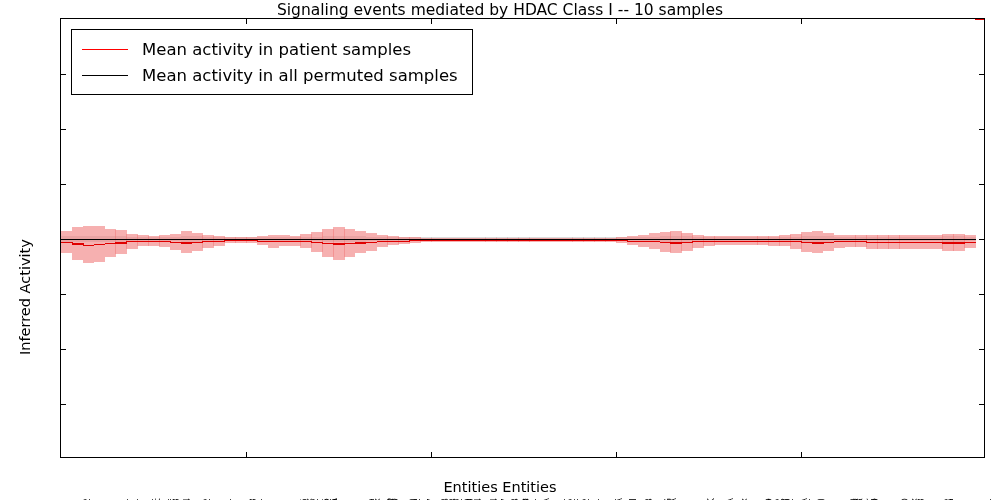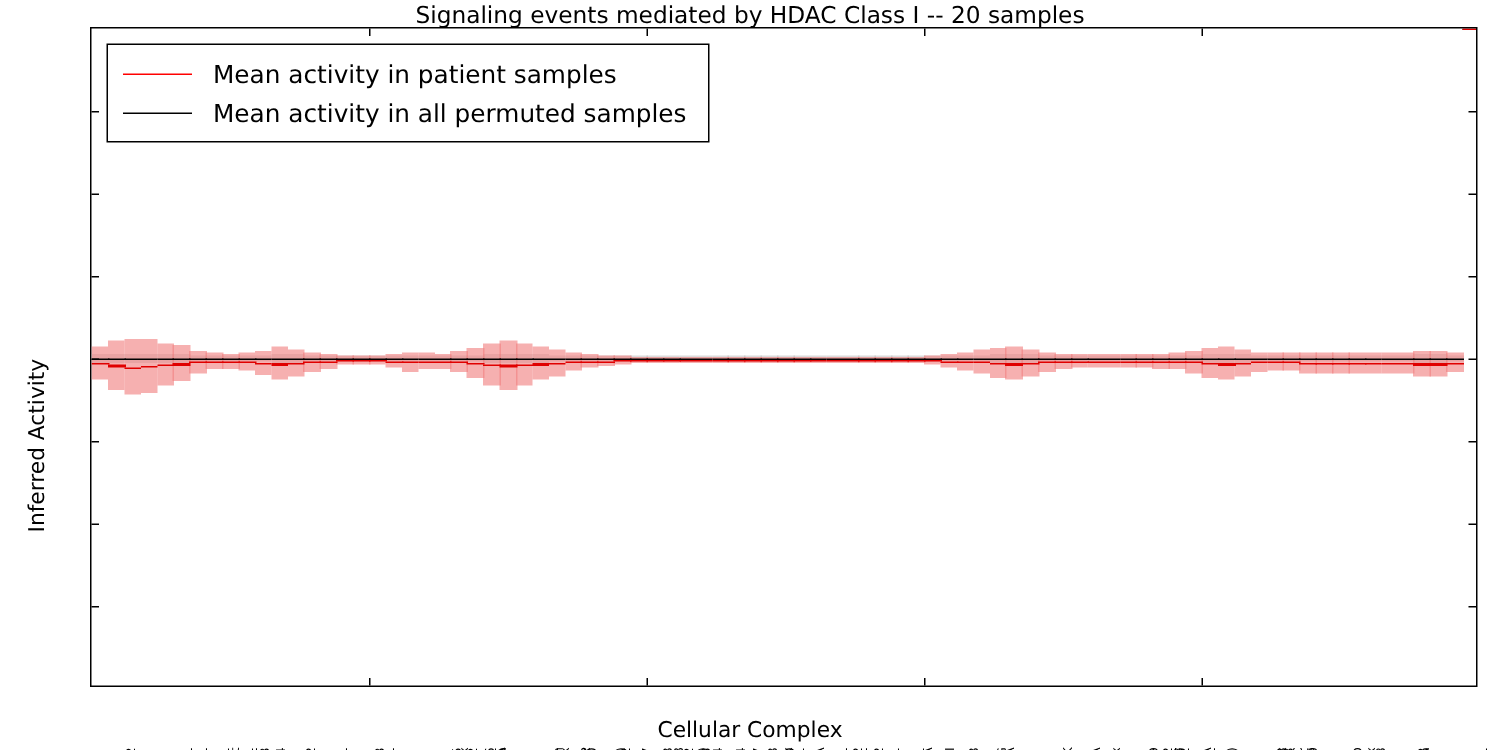--- a/index.html
+++ b/index.html
@@ -45,21 +45,21 @@
   .legrow{display:flex;align-items:center;height:26px;}
   .legline{width:46px;height:0;border-top:1.5px solid #000;margin-right:14px;}
   .legline.red{border-top-color:#ff0000;}
   .legtxt{font-size:16.5px;white-space:nowrap;}
 </style>
 </head>
 <body>
 
 <div id="fig">
 
-  <div id="title">Signaling events mediated by HDAC Class I -- 20 samples</div>
+  <div id="title">Signaling events mediated by HDAC Class I -- 10 samples</div>
 
   <div id="ylabel">Inferred Activity</div>
   <div id="yticks-host"></div>
 
   <div id="axes">
     <div id="plotarea">
         <div class="bandgray" style="left: 0px; width: 11.4824px; top: 216.975px; height: 6.05px;"></div>
         <div class="bandgray" style="left: 10.8824px; width: 11.4824px; top: 217.25px; height: 5.5px;"></div>
         <div class="bandgray" style="left: 21.7647px; width: 11.4824px; top: 216.975px; height: 6.05px;"></div>
         <div class="bandgray" style="left: 32.6471px; width: 11.4824px; top: 217.25px; height: 5.5px;"></div>
@@ -509,15 +509,15 @@
       <div class="xcat" style="left: 748.641px;">NF kappa B1/p50</div>
       <div class="xcat" style="left: 759.524px;">NF kappa B/RelA/I kappa B alpha</div>
       <div class="xcat" style="left: 770.406px;">SIN3A/HDAC complex</div>
       <div class="xcat" style="left: 781.288px;">UBB</div>
       <div class="xcat" style="left: 792.171px;">UBC</div>
       <div class="xcat" style="left: 813.935px;">p50/HDAC1/HDAC2</div>
       <div class="xcat" style="left: 824.818px;">SMAD</div>
       <div class="xcat" style="left: 835.7px;">HDAC3</div>
       <div class="xcat" style="left: 868.347px;">YY1-LSF-HDAC1</div>
     </div>
-  <div id="xlabel">Cellular Complex</div>
+  <div id="xlabel">Entities Entities</div>
 
 </div>
 
 </body></html>

